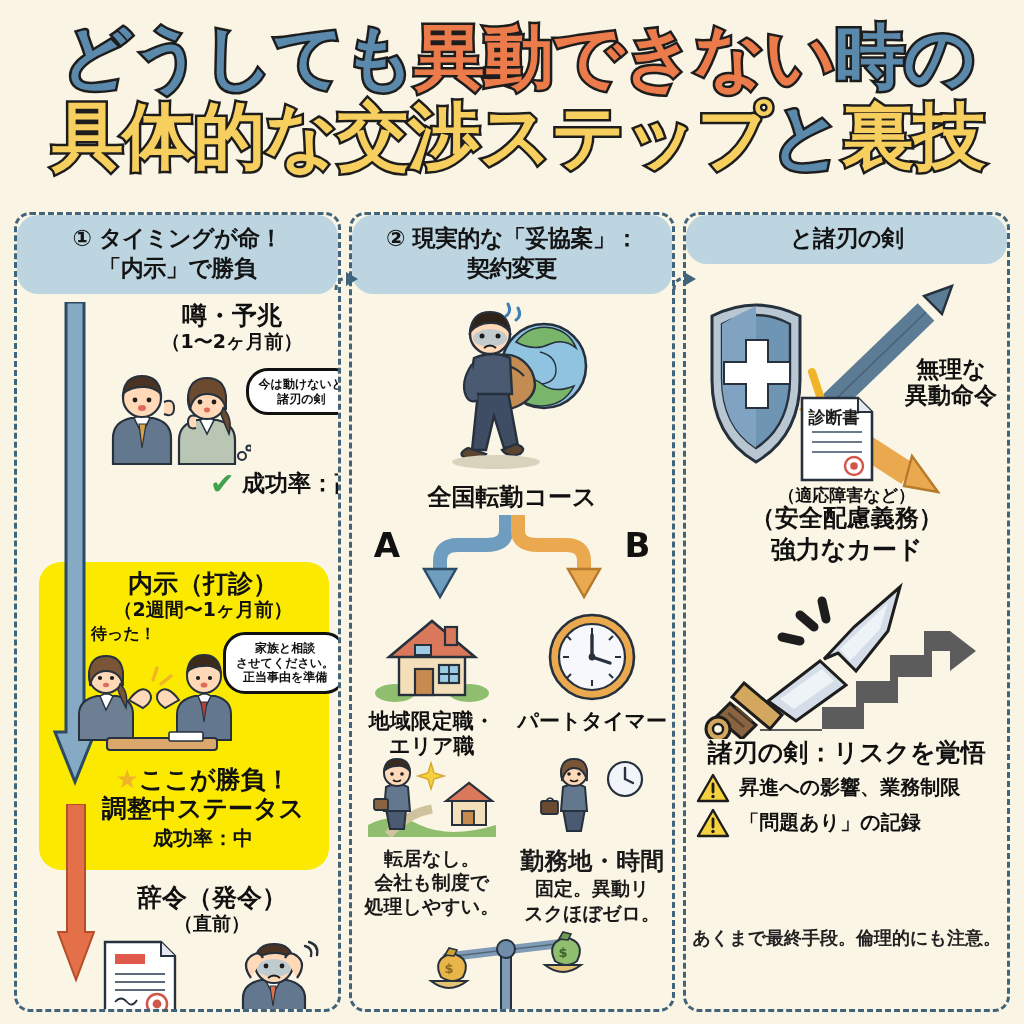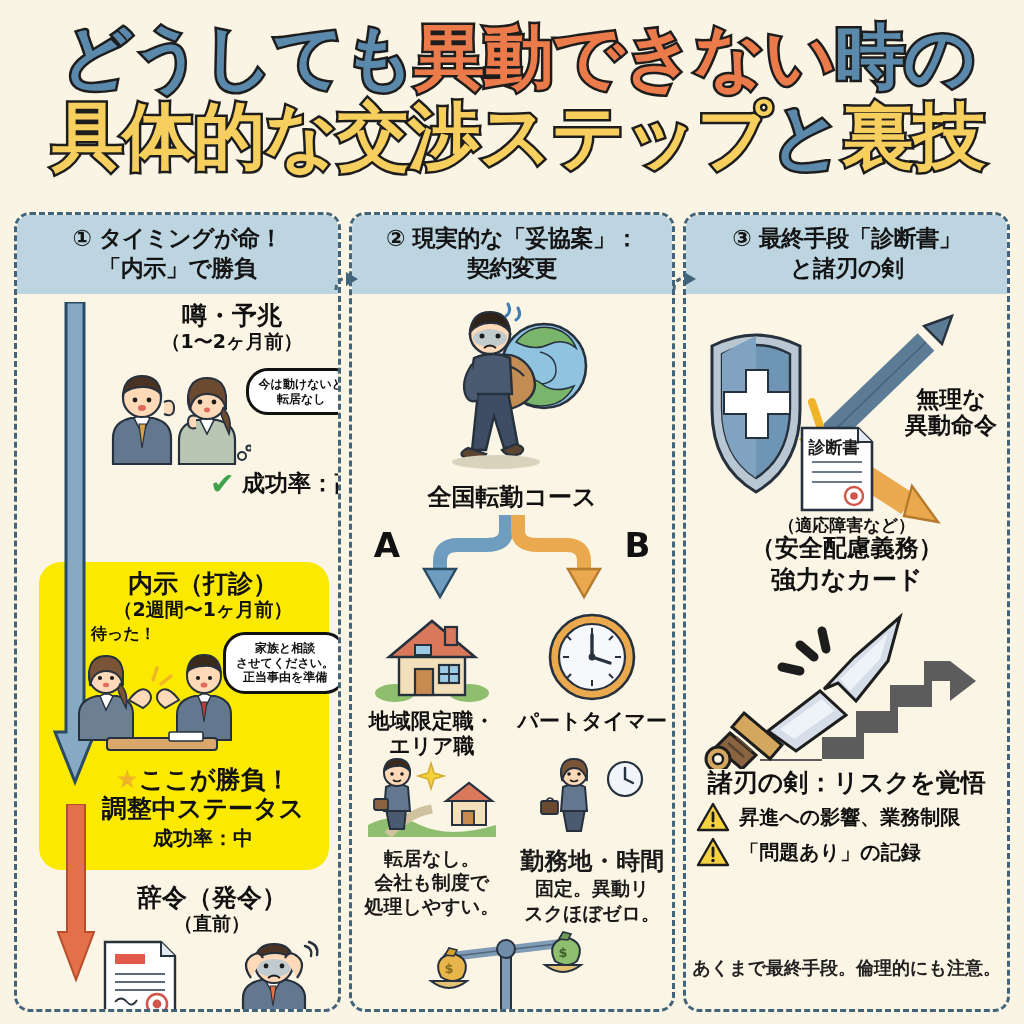--- a/index.html
+++ b/index.html
@@ -50,20 +50,21 @@
     position:relative;
     overflow:hidden;
   }
   .col-head{
     background:#bcd5e0;
     text-align:center;
     padding:9px 6px 10px;
     font-size:23px;font-weight:900;color:#141414;
     line-height:1.30;
     letter-spacing:-0.5px;
+    border-radius:21px;
   }
   .col-body{position:relative;height:698px;}
 
   
   .connector{
     position:absolute;top:270px;width:26px;height:22px;z-index:6;
   }
   .connector svg{display:block;}
 
   
@@ -162,21 +163,21 @@
                 <circle cx="113" cy="42" r="2.4" fill="#1d1d1d"></circle>
               <ellipse cx="106" cy="50" rx="3" ry="2.4" fill="#e06a5a"></ellipse>
               <path d="M95 56 q-8 -2 -8 6 q0 8 8 6" fill="#ffd9b8" stroke="#26313d" stroke-width="2"></path>
               <circle cx="141" cy="96" r="4" fill="none" stroke="#26313d" stroke-width="2"></circle>
               <circle cx="148" cy="88" r="2.6" fill="none" stroke="#26313d" stroke-width="2"></circle>
             </svg>
 
             <div style="position:absolute;right:0;top:12px;">
               <div class="bubble">
                 <div>今は動けないと</div>
-                <div>転居なし</div>
+                <div>諸刃の剣</div>
               </div>
             </div>
           </div>
 
           <div class="ok-row">
             <span class="check">✔</span>
             <span class="res">成功率：高</span>
           </div>
         </div>
 
@@ -422,21 +423,20 @@
             <path d="M132 12 l4 -7 l8 2 l-3 6 Z" fill="#6e9a52" stroke="#26313d" stroke-width="1.6"></path>
             <text x="136" y="30" font-size="13" font-weight="bold" fill="#3f5f2c" text-anchor="middle">$</text>
           </svg>
         </div>
 
       </div>
     </div>
 
     <div class="col">
       <div class="col-head">
-        <div>③ 最終手段「診断書」</div>
         <div>と諸刃の剣</div>
       </div>
       <div class="col-body">
 
         <div style="position:relative;height:230px;">
           <svg width="310" height="228" viewBox="0 0 310 228" style="position:absolute;left:4px;top:4px;">
 
             <path d="M126 150 L236 44" fill="none" stroke="#5c7b95" stroke-width="24" stroke-linecap="butt"></path>
             <polygon points="262,18 234,28 252,46" fill="#5c7b95" stroke="#26313d" stroke-width="2.4"></polygon>
             <path d="M126 150 L236 44" fill="none" stroke="#26313d" stroke-width="1.2" opacity="0.4"></path>

